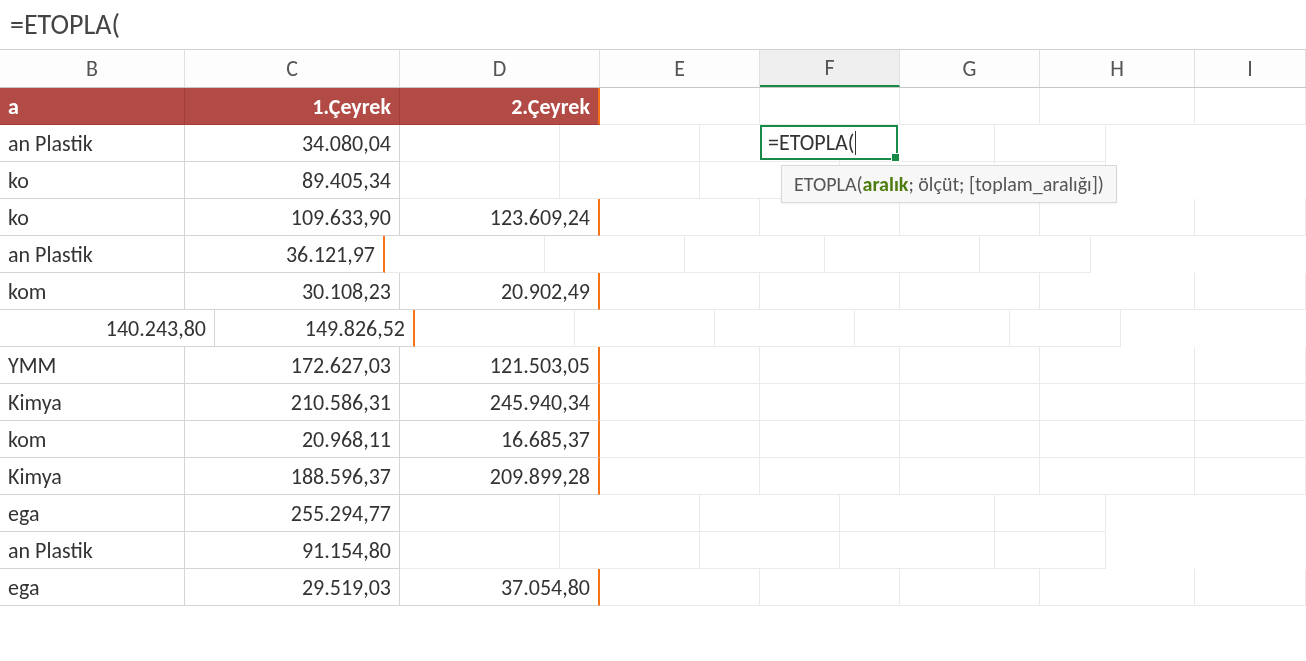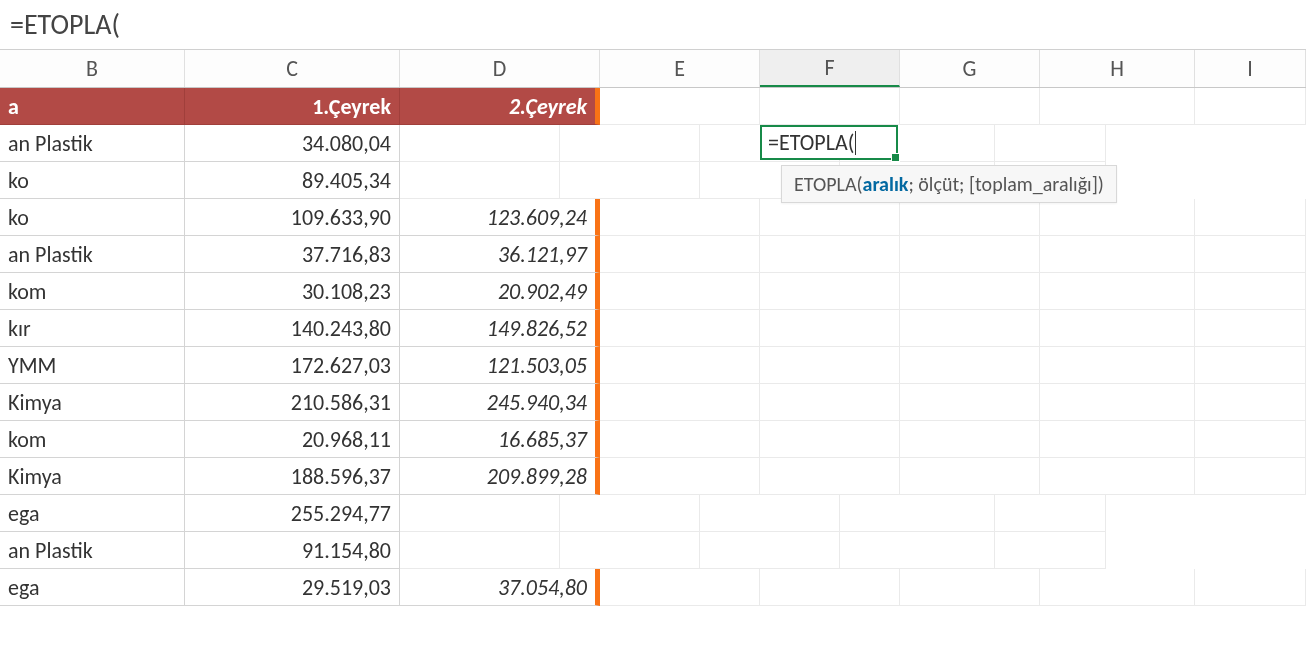--- a/index.html
+++ b/index.html
@@ -87,21 +87,21 @@
   .cB { width: 185px; }
   .cC { width: 215px; }
   .cD { width: 200px; }
   .cE { width: 160px; }
   .cF { width: 140px; }
   .cG { width: 140px; }
   .cH { width: 155px; }
   .cI { width: 111px; }
 
   
-  .cell.cD { border-right: 5px solid #f97316; font-style: italic; }
+  .cell.cD { border-right: 2px solid #f97316; }
 
   
   .active-cell {
     position: absolute;
     border: 2px solid #178a48;
     background: #fff;
     font-size: 22px;
     color: #333;
     display: flex;
     align-items: center;
@@ -134,21 +134,21 @@
     position: absolute;
     background: #f7f7f7;
     border: 1px solid #d8d8d8;
     font-size: 20px;
     color: #555;
     padding: 6px 12px;
     z-index: 6;
     box-shadow: 0 1px 2px rgba(0,0,0,0.05);
     white-space: nowrap;
   }
-  .tooltip b { font-weight: 700; color: #0369a1; }
+  .tooltip b { font-weight: 700; color: #4d7c0f; }
 </style>
 </head>
 <body>
 
 <div class="formula-bar">
   <span>=ETOPLA(</span>
 </div>
 
 <div class="grid">
 
@@ -198,40 +198,38 @@
         <div class="cell cC num">109.633,90</div>
         <div class="cell cD num">123.609,24</div>
         <div class="cell cE empty-cell"></div>
         <div class="cell cF empty-cell"></div>
         <div class="cell cG empty-cell"></div>
         <div class="cell cH empty-cell"></div>
         <div class="cell cI empty-cell"></div>
       </div>
       <div class="row">
         <div class="cell cB txt">an Plastik</div>
-        <div class="cell cC num">37.716,83</div>
         <div class="cell cD num">36.121,97</div>
         <div class="cell cE empty-cell"></div>
         <div class="cell cF empty-cell"></div>
         <div class="cell cG empty-cell"></div>
         <div class="cell cH empty-cell"></div>
         <div class="cell cI empty-cell"></div>
       </div>
       <div class="row">
         <div class="cell cB txt">kom</div>
         <div class="cell cC num">30.108,23</div>
         <div class="cell cD num">20.902,49</div>
         <div class="cell cE empty-cell"></div>
         <div class="cell cF empty-cell"></div>
         <div class="cell cG empty-cell"></div>
         <div class="cell cH empty-cell"></div>
         <div class="cell cI empty-cell"></div>
       </div>
       <div class="row">
-        <div class="cell cB txt">kır</div>
         <div class="cell cC num">140.243,80</div>
         <div class="cell cD num">149.826,52</div>
         <div class="cell cE empty-cell"></div>
         <div class="cell cF empty-cell"></div>
         <div class="cell cG empty-cell"></div>
         <div class="cell cH empty-cell"></div>
         <div class="cell cI empty-cell"></div>
       </div>
       <div class="row">
         <div class="cell cB txt"> YMM</div>

